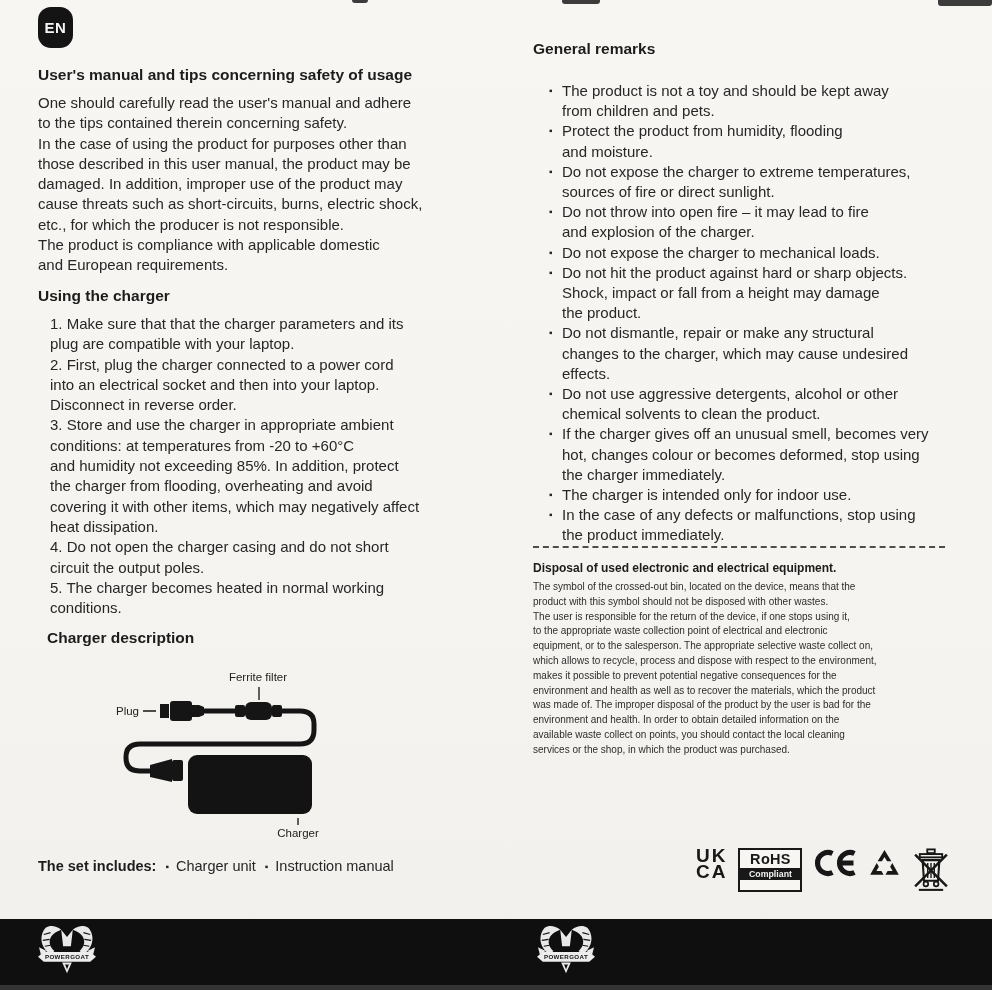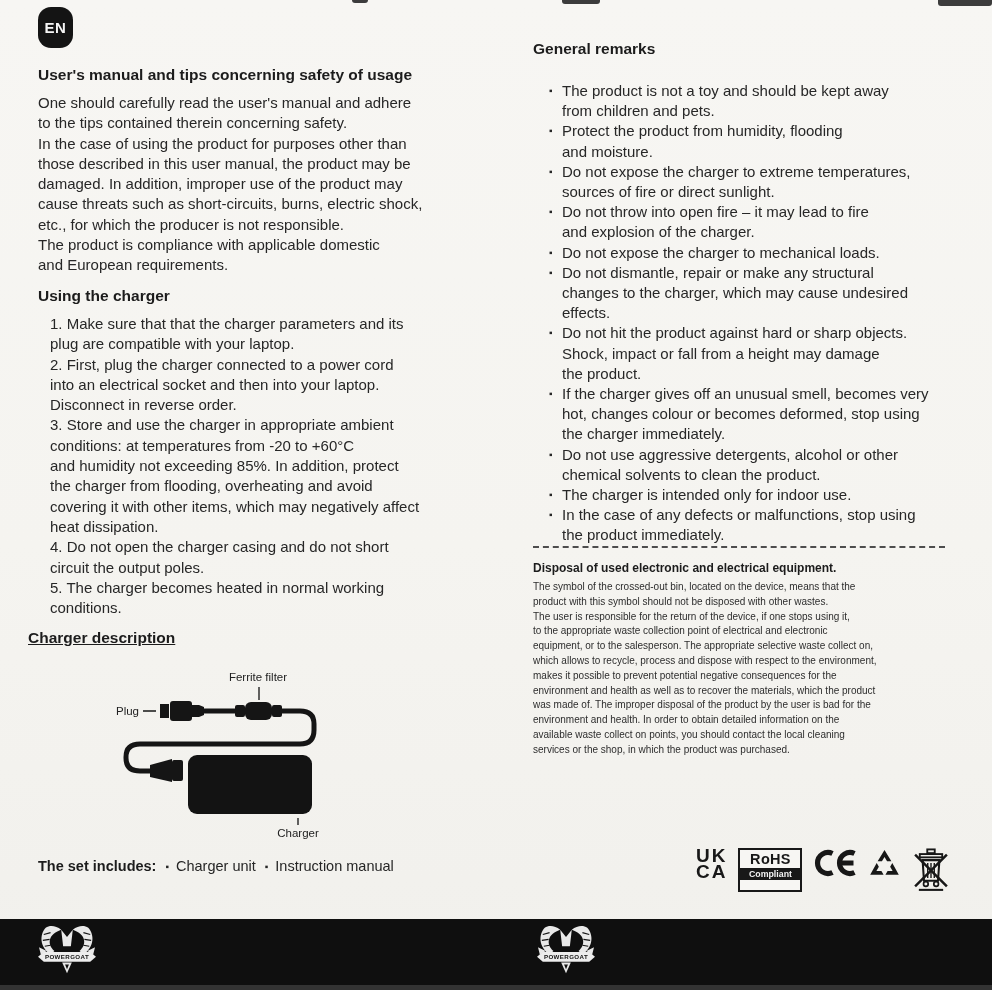--- a/index.html
+++ b/index.html
@@ -19,21 +19,21 @@
     font-size:15px;font-weight:bold;letter-spacing:.5px;border-radius:13px;
   }
   
   .h-title{font-size:15.5px;font-weight:bold;color:#1c1c1c;}
   .body-text{font-size:15px;line-height:20.3px;white-space:pre-line;color:#272727;}
   
   .intro-title{left:38px;top:66px;width:440px;}
   .intro-paragraph{left:38px;top:93px;width:440px;}
   .using-title{left:38px;top:287px;}
   .using-steps{left:38px;top:314px;width:440px;margin-left:12px;}
-  .description-title{left:28px;top:629px;text-decoration:underline;}
+  .description-title{left:47px;top:629px;}
   .diagram{left:76px;top:658px;}
   .diagram text{font-family:"Liberation Sans",sans-serif;font-size:11.5px;fill:#222;}
   .set-line{left:38px;top:858px;width:440px;font-size:14.5px;color:#262626;}
   .set-label{font-weight:bold;color:#1c1c1c;}
   .set-item{margin-left:9px;}
   .set-item::before{content:"▪";font-size:10px;margin-right:7px;position:relative;top:-1px;}
   
   .remarks-title{left:533px;top:40px;}
   .remarks-list{left:533px;top:65px;width:424px;margin:16px;padding:0;list-style:none;}
   .remarks-list li{
@@ -149,31 +149,31 @@
   <ul class="abs remarks-list">
     <li>The product is not a toy and should be kept away
 from children and pets.</li>
     <li>Protect the product from humidity, flooding
 and moisture.</li>
     <li>Do not expose the charger to extreme temperatures,
 sources of fire or direct sunlight.</li>
     <li>Do not throw into open fire – it may lead to fire
 and explosion of the charger.</li>
     <li>Do not expose the charger to mechanical loads.</li>
+    <li>Do not hit the product against hard or sharp objects.
+Shock, impact or fall from a height may damage
+the product.</li>
     <li>Do not dismantle, repair or make any structural
 changes to the charger, which may cause undesired
 effects.</li>
-    <li>Do not hit the product against hard or sharp objects.
-Shock, impact or fall from a height may damage
-the product.</li>
+    <li>Do not use aggressive detergents, alcohol or other
+chemical solvents to clean the product.</li>
     <li>If the charger gives off an unusual smell, becomes very
 hot, changes colour or becomes deformed, stop using
 the charger immediately.</li>
-    <li>Do not use aggressive detergents, alcohol or other
-chemical solvents to clean the product.</li>
     <li>The charger is intended only for indoor use.</li>
     <li>In the case of any defects or malfunctions, stop using
 the product immediately.</li>
   </ul>
 
   <div class="abs divider-dashed"></div>
 
   <div class="abs disposal-title">Disposal of used electronic and electrical equipment.</div>
   <div class="abs disposal-paragraph">The symbol of the crossed-out bin, located on the device, means that the
 product with this symbol should not be disposed with other wastes.

